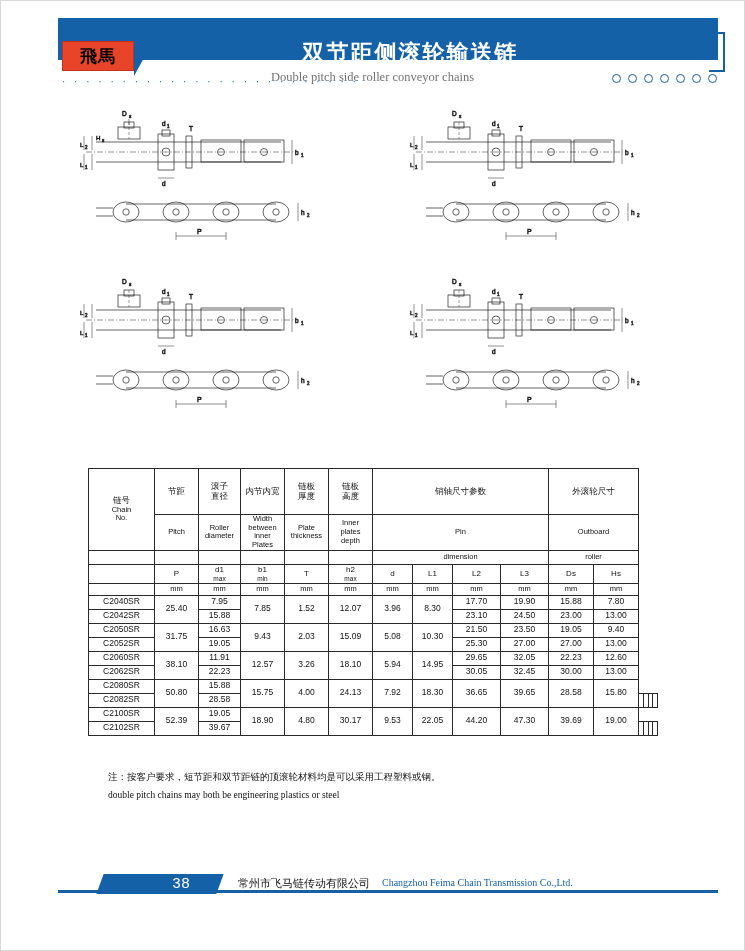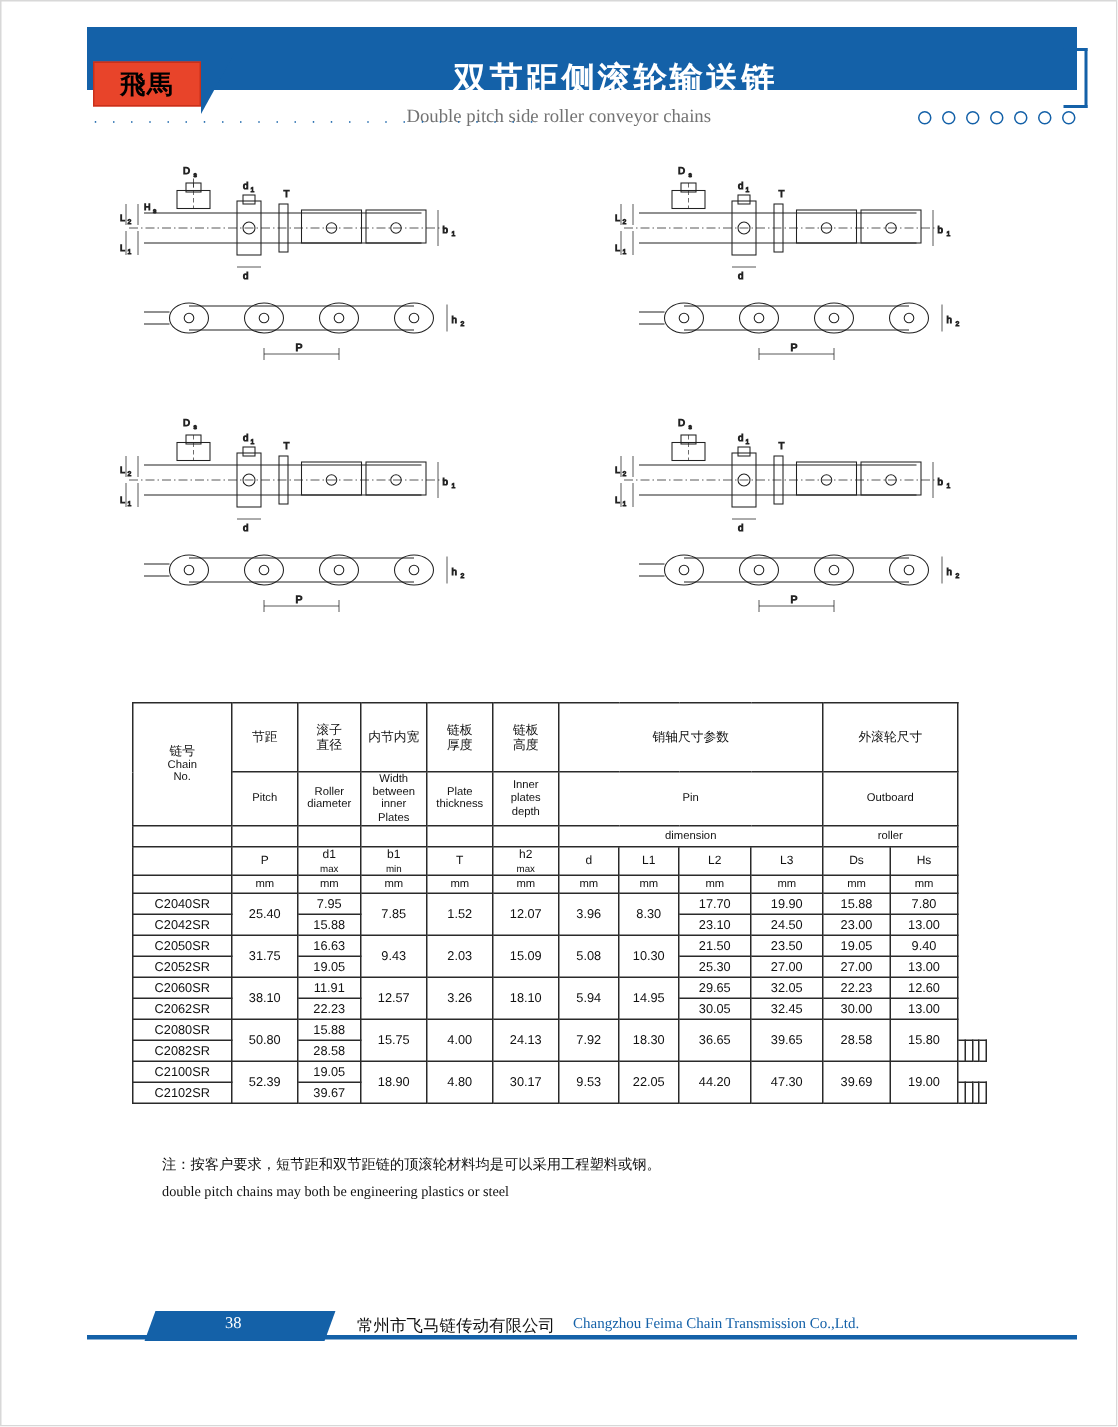--- a/index.html
+++ b/index.html
@@ -183,23 +183,23 @@
     left: 100px; top: 2px;
     width: 120px; height: 20px;
     background: #1461a8;
     transform: skewX(-20deg);
   }
   .ft-pagenum {
     position: absolute;
     left: 150px; top: 4px;
     width: 40px;
     color: #fff;
-    font-size: 11px;
-    text-align: left;
-    font-family: Liberation Serif, serif;
+    font-size: 15px;
+    text-align: right;
+    font-family: Liberation Mono, monospace;
   }
   .ft-text-cn {
     position: absolute;
     left: 238px; top: 4px;
     font-size: 11px;
     color: #111;
     font-family: "DejaVu Sans", sans-serif;
   }
   .ft-text-en {
     position: absolute;

